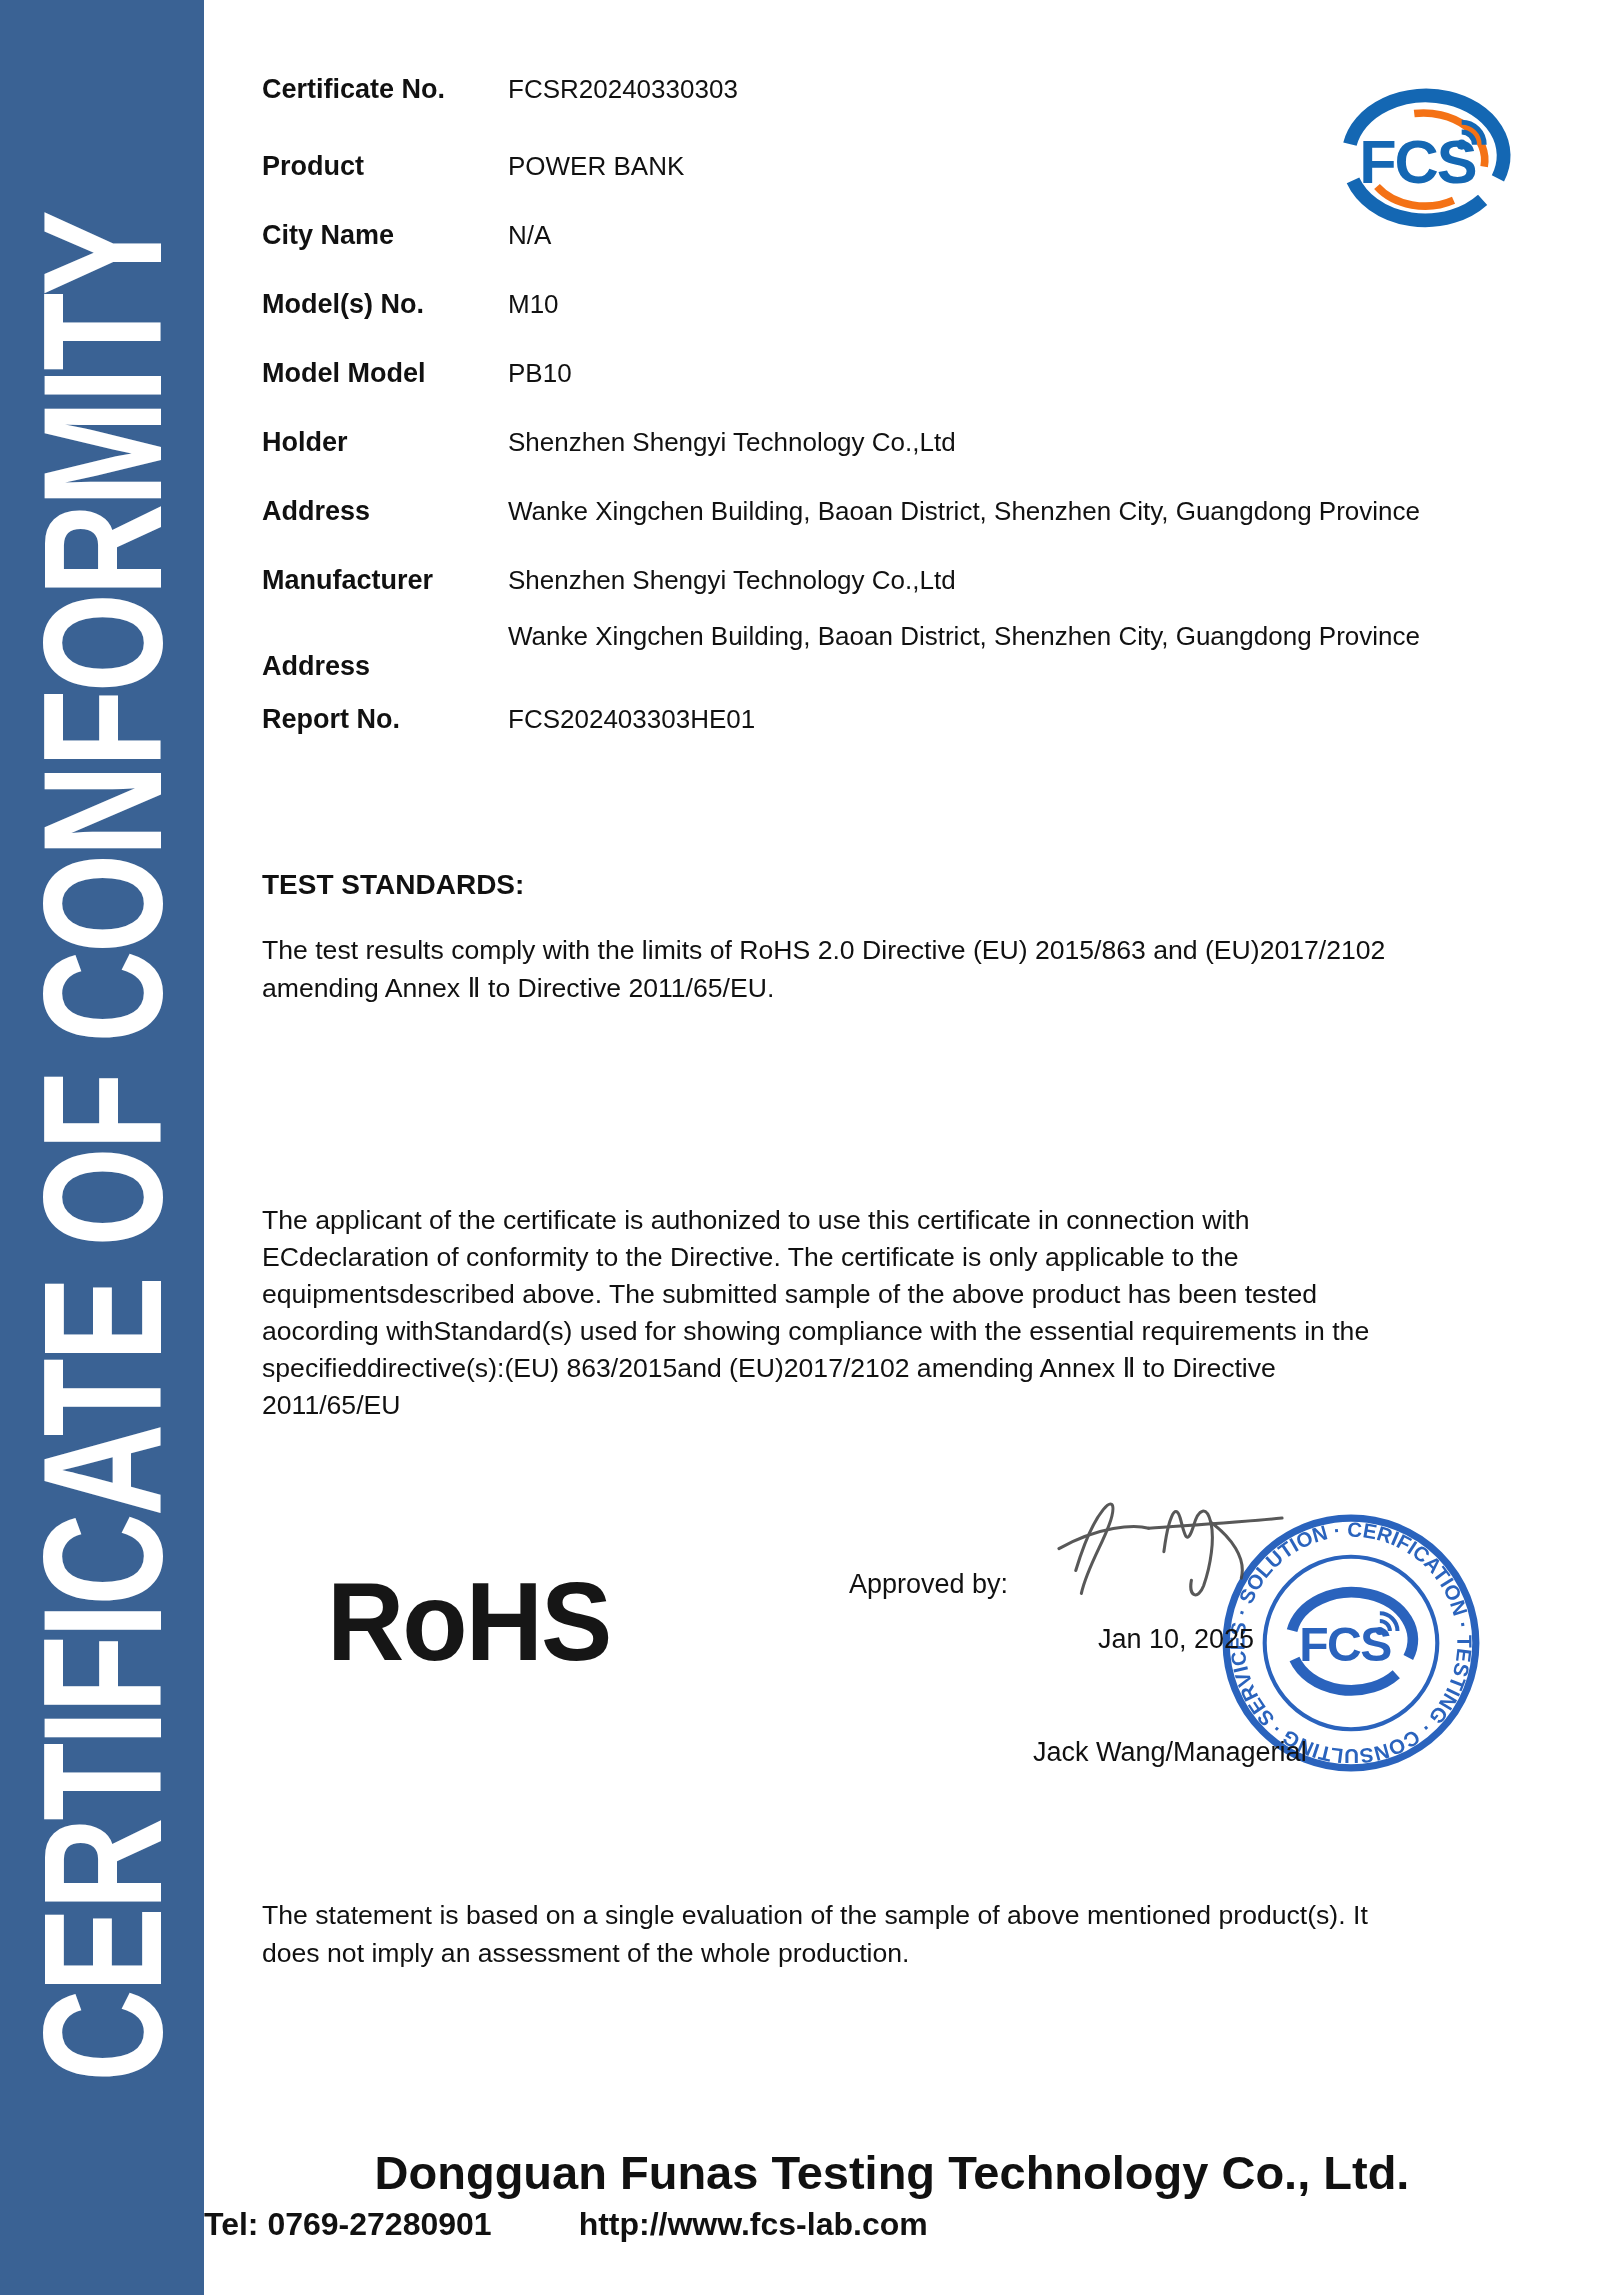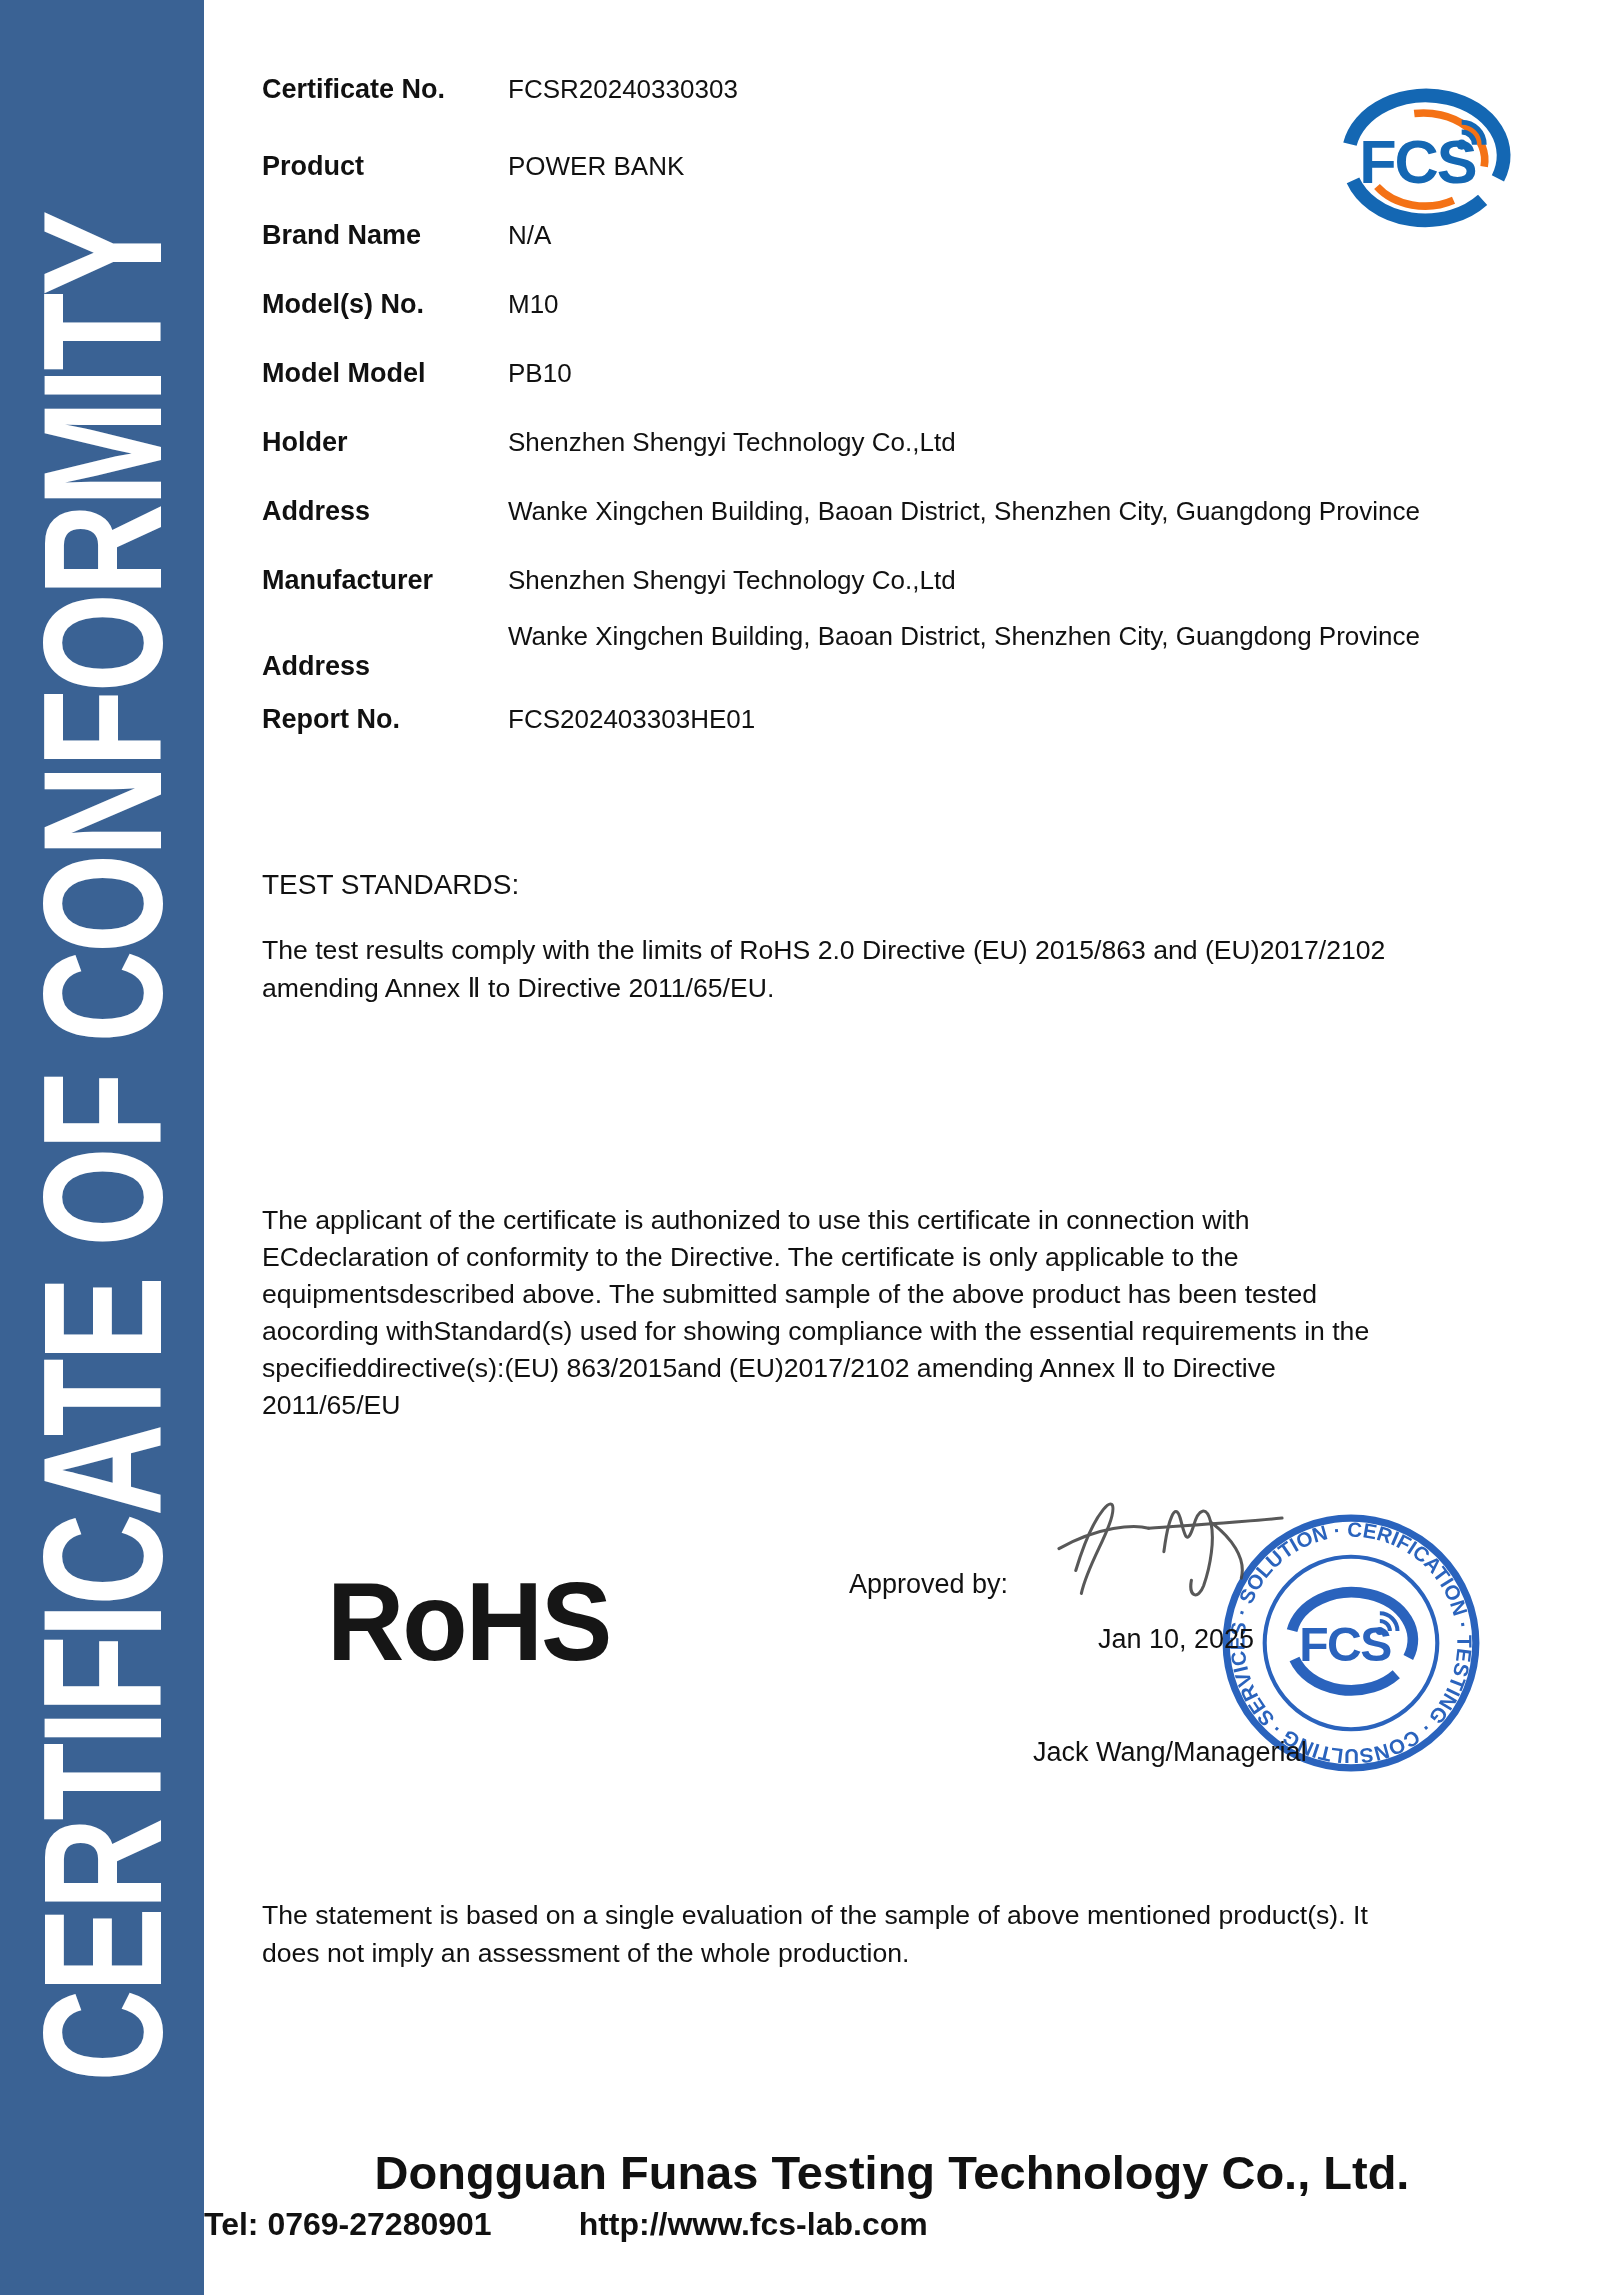--- a/index.html
+++ b/index.html
@@ -9,21 +9,21 @@
   .sidebar{position:absolute;left:0;top:0;width:204px;height:2295px;background:#3a6294;
            display:flex;align-items:center;justify-content:center;}
   .sidebar-text{white-space:nowrap;font-weight:bold;font-size:128px;color:#ffffff;
                 letter-spacing:-3.1px;transform:rotate(-90deg) scaleY(1.32);}
   
   .field-row{position:absolute;left:262px;display:flex;align-items:flex-start;}
   .field-label{width:217px;font-weight:bold;font-size:27px;flex:0 0 217px;}
   .field-value{font-size:26px;white-space:nowrap;margin-left:29px;}
   .label-low{transform:translateY(30px);}
   
-  .heading{position:absolute;left:262px;font-weight:normal;font-size:28px;text-align:center;}
+  .heading{position:absolute;left:262px;font-weight:bold;font-size:28px;text-align:center;}
   .para{position:absolute;left:262px;font-size:26.6px;line-height:38px;white-space:pre-line;}
   .rohs{position:absolute;left:327px;top:1557px;font-weight:bold;font-size:107px;
         letter-spacing:-2px;color:#161616;transform:scaleY(1.04);transform-origin:top left;}
   .approved{position:absolute;left:849px;top:1533px;font-size:27px;margin-top:36px;}
   .date{position:absolute;left:1098px;top:1624px;font-size:27px;z-index:6;}
   .name{position:absolute;left:1033px;top:1737px;font-size:27px;z-index:6;}
   .sig{position:absolute;left:1027px;top:1461px;z-index:7;}
   .stamp{position:absolute;left:1220px;top:1512px;z-index:5;}
   .logo{position:absolute;left:1328px;top:81px;}
   
@@ -54,21 +54,21 @@
 
   <div class="field-row" style="top:74px">
     <div class="field-label">Certificate No.</div>
     <div class="field-value">FCSR20240330303</div>
   </div>
   <div class="field-row" style="top:151px">
     <div class="field-label">Product</div>
     <div class="field-value">POWER BANK</div>
   </div>
   <div class="field-row" style="top:220px">
-    <div class="field-label">Brand Name</div>
+    <div class="field-label">City Name</div>
     <div class="field-value">N/A</div>
   </div>
   <div class="field-row" style="top:289px">
     <div class="field-label">Model(s) No.</div>
     <div class="field-value">M10</div>
   </div>
   <div class="field-row" style="top:358px">
     <div class="field-label">Model Model</div>
     <div class="field-value">PB10</div>
   </div>

